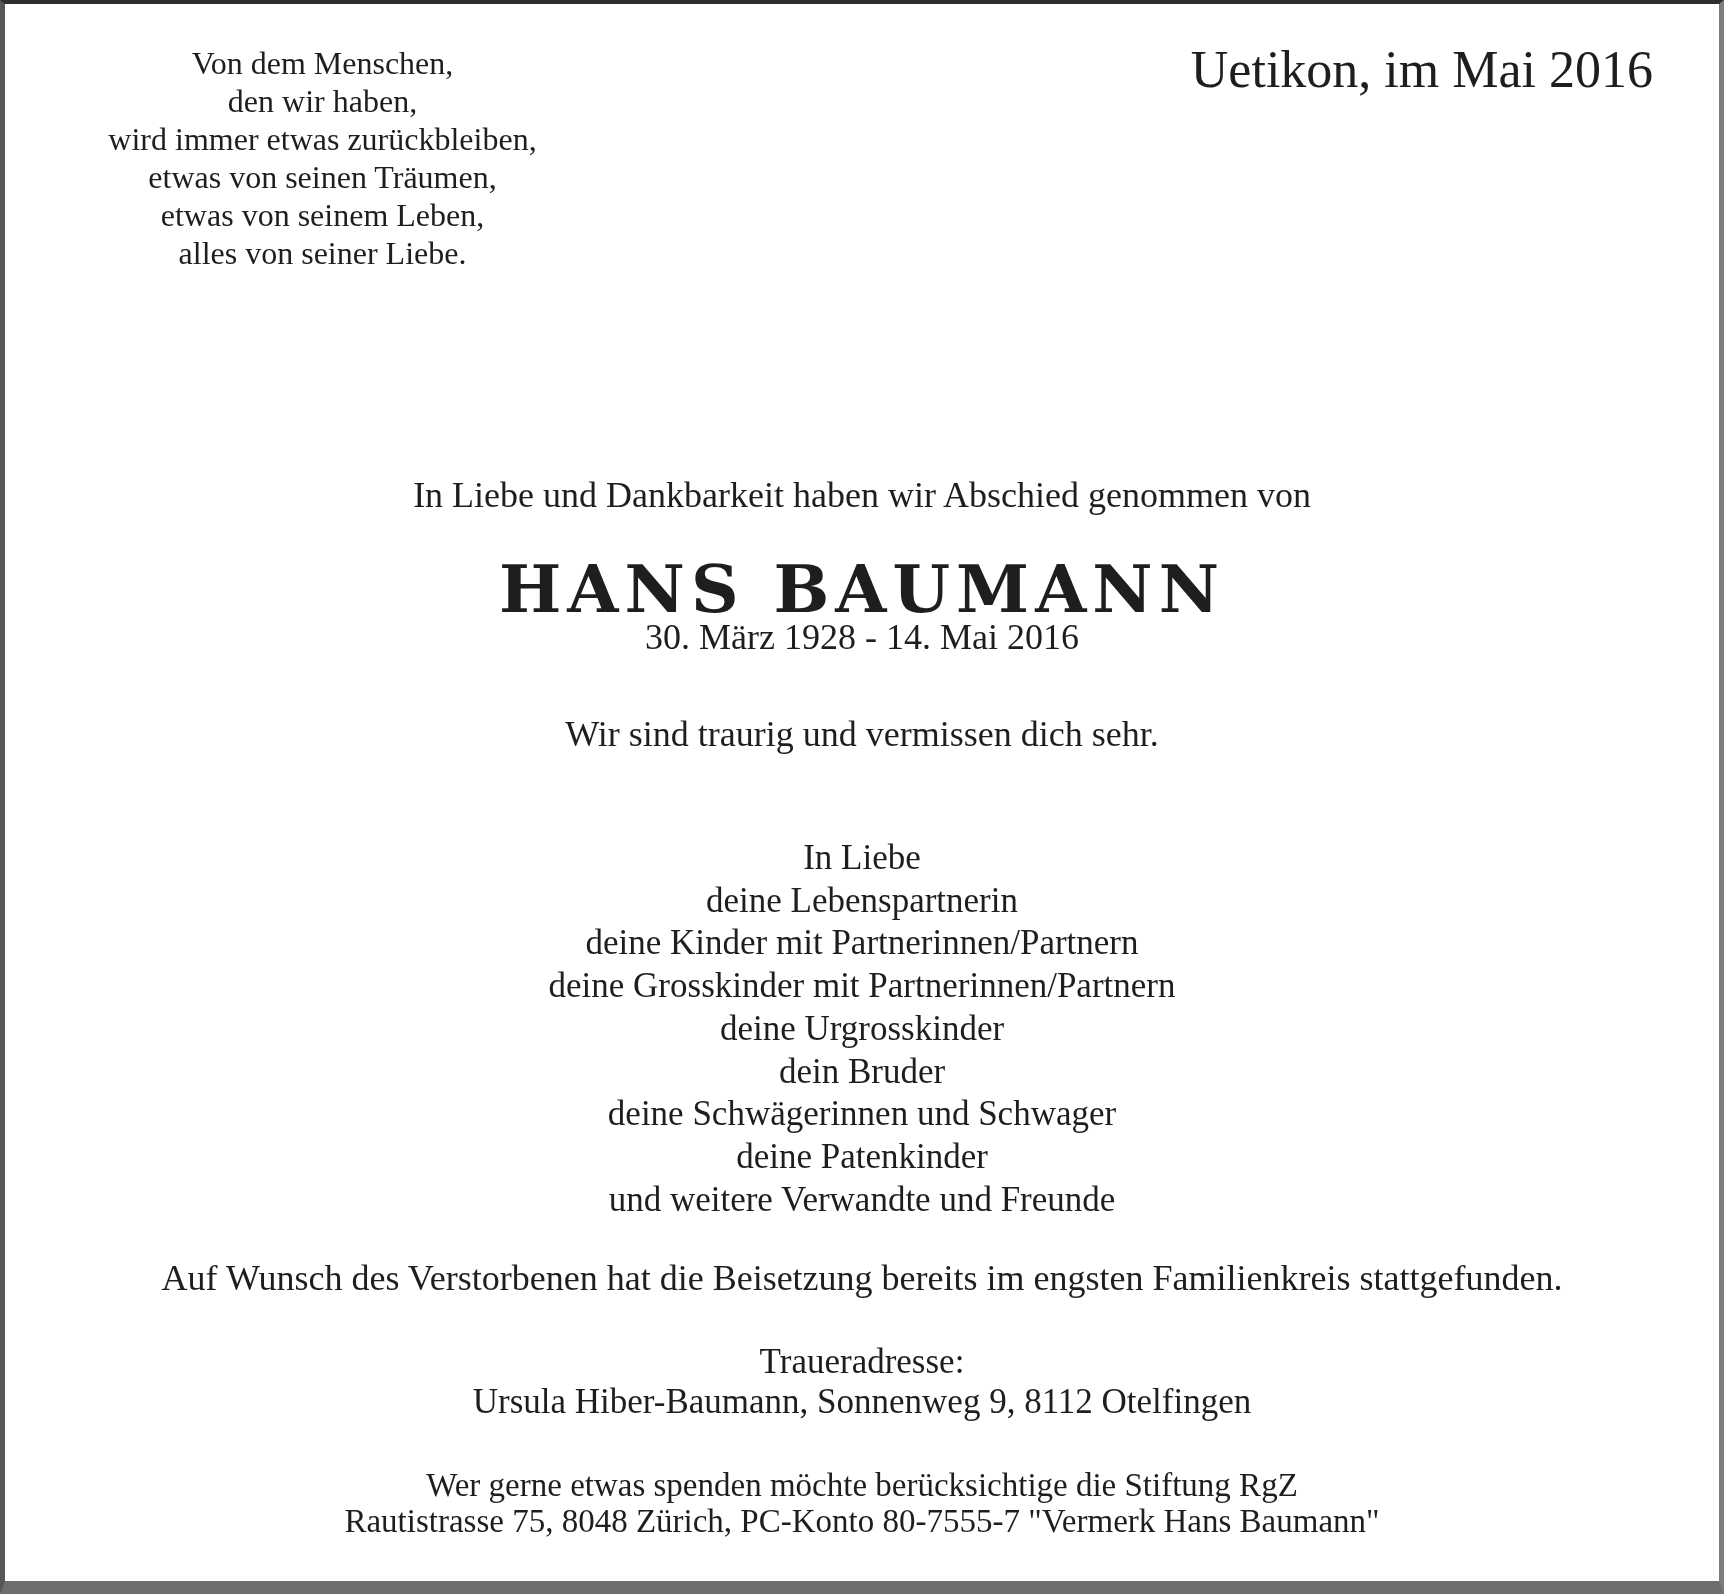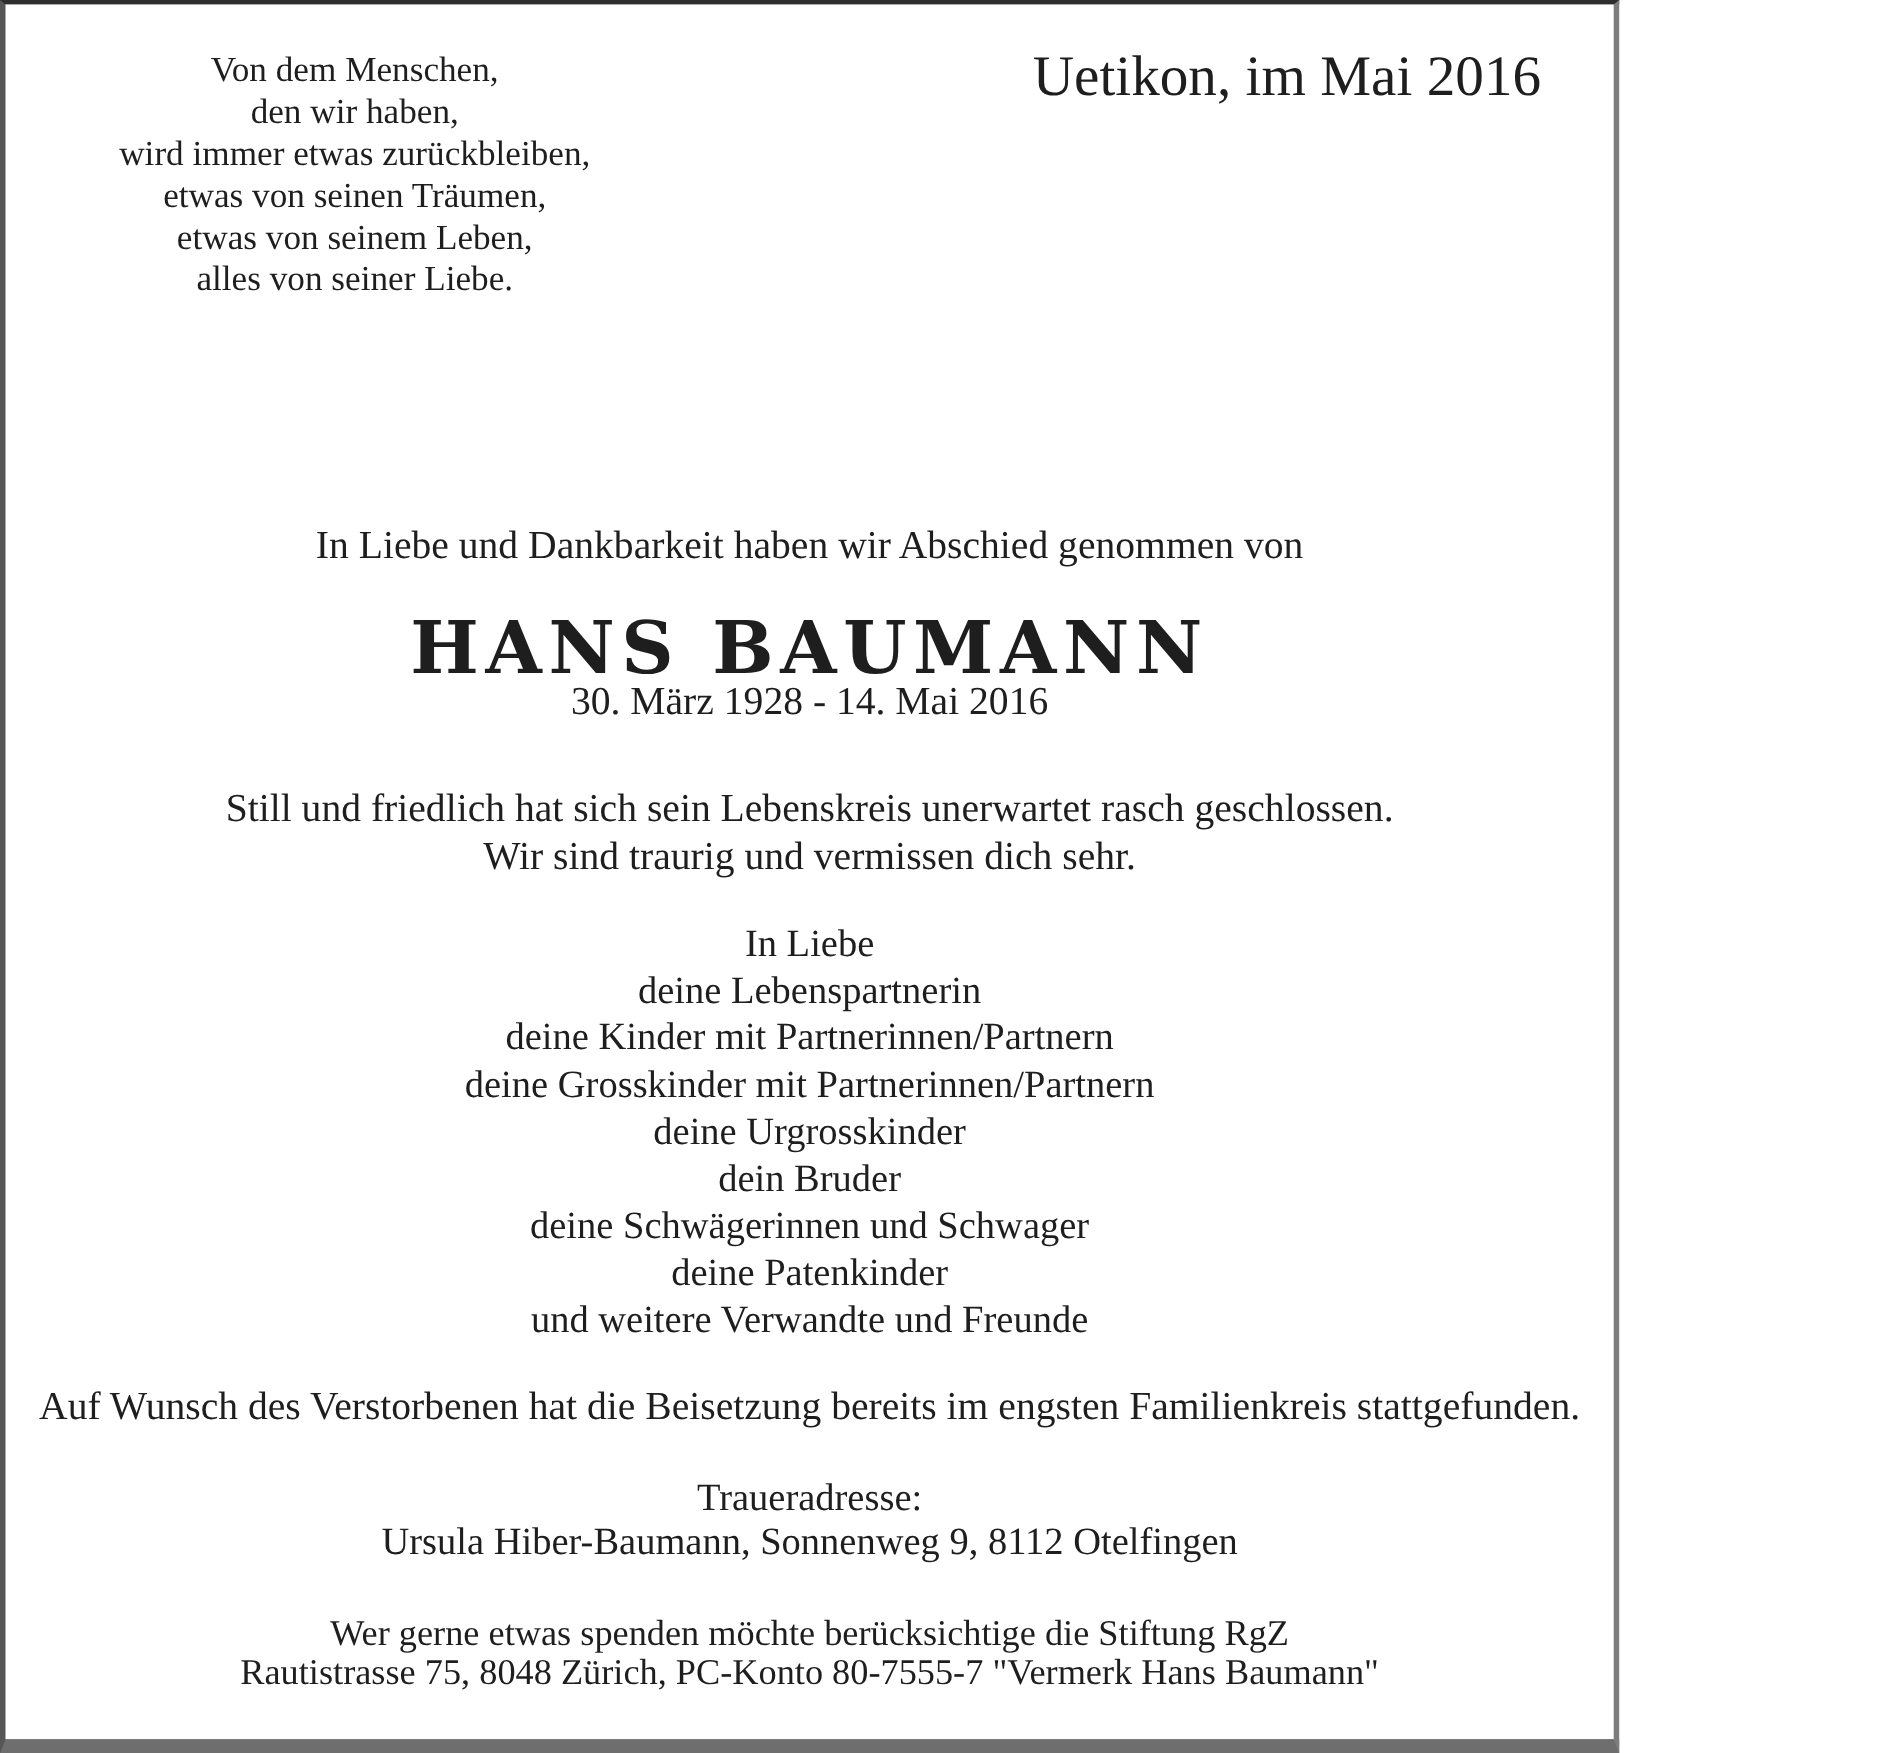--- a/index.html
+++ b/index.html
@@ -2,21 +2,21 @@
 <html><head>
 <meta charset="utf-8">
 <style>
   html, body {
     margin: 0;
     padding: 0;
     background: #ffffff;
   }
   .page {
     position: relative;
-    width: 1472px;
+    width: 1724px;
     height: 1594px;
     box-sizing: border-box;
     background: #ffffff;
     border-top: 4px solid #2e2e2e;
     border-left: 5px solid #565656;
     border-right: 5px solid #7d7d7d;
     border-bottom: 13px solid #6e6e6e;
     font-family: "Liberation Serif", serif;
     color: #1e1e1e;
     overflow: hidden;
@@ -100,21 +100,20 @@
 
   <div class="dateline">Uetikon, im Mai 2016</div>
 
   <div class="centered intro">In Liebe und Dankbarkeit haben wir Abschied genommen von</div>
 
   <div class="centered name">HANS BAUMANN</div>
 
   <div class="centered dates">30. März 1928 - 14. Mai 2016</div>
 
   <div class="centered message">
-    <div>Still und friedlich hat sich sein Lebenskreis unerwartet rasch geschlossen.</div>
     <div>Wir sind traurig und vermissen dich sehr.</div>
   </div>
 
   <div class="centered mourners">
     <div>In Liebe</div>
     <div>deine Lebenspartnerin</div>
     <div>deine Kinder mit Partnerinnen/Partnern</div>
     <div>deine Grosskinder mit Partnerinnen/Partnern</div>
     <div>deine Urgrosskinder</div>
     <div>dein Bruder</div>

